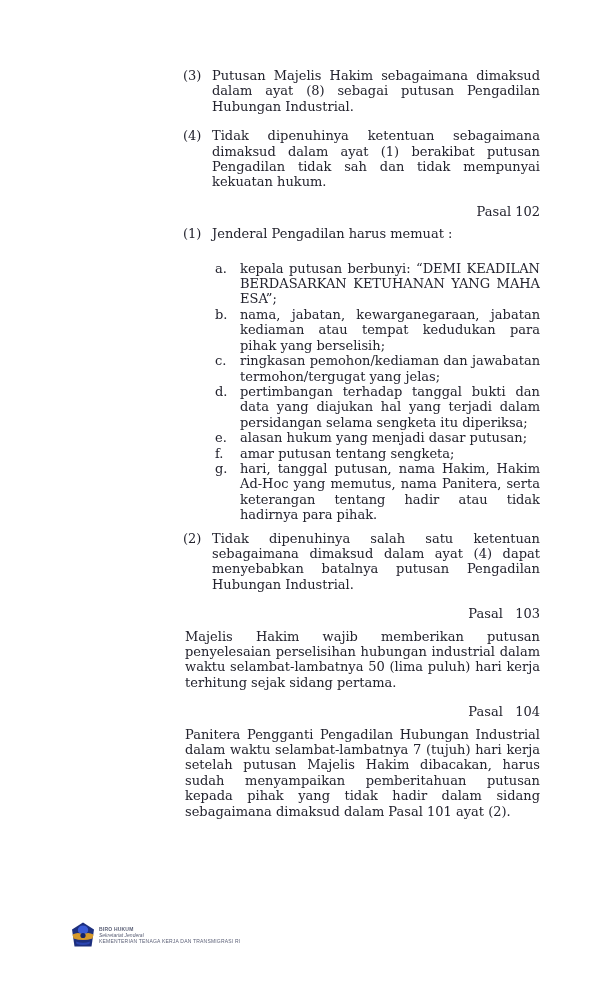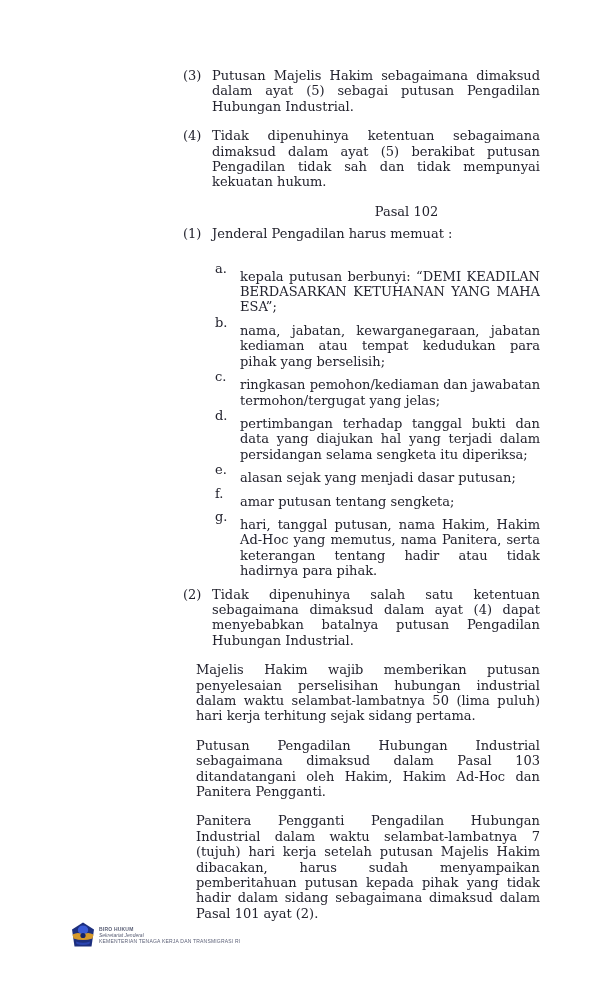--- a/index.html
+++ b/index.html
@@ -22,27 +22,27 @@
     text-align: justify;
   }
   .clause { display: flex; margin: 0 0 14px 0; }
   .clause .marker { flex: 0 0 29px; }
   .clause .ctext { flex: 1; text-align: justify; }
   .clause.tight { margin-bottom: 0; }
   .pasal-heading {
     white-space: pre;
     padding-left: 90px;
     margin: 8px 0 7px 0;
-    text-align: center;
+    text-align: right;
   }
   .points { margin: 19px 0 8px 32px; }
   .point { display: flex; }
   .point .marker { flex: 0 0 25px; }
-  .point .ptext { flex: 1; text-align: justify; margin-top: 8px; }
-  .para { margin: 0 0 14px 13px; text-align: justify; }
+  .point .ptext { flex: 1; text-align: justify; }
+  .para { margin: 0 0 14px 2px; text-align: justify; }
   .footer {
     position: absolute;
     left: 71px;
     top: 922px;
     display: flex;
     align-items: flex-start;
     gap: 4px;
   }
   .footer-logo { flex: 0 0 auto; }
   .footer-text {
@@ -56,26 +56,26 @@
 </style>
 </head>
 <body>
 
 <div class="page">
 
   <div class="content">
 
     <div class="clause">
       <span class="marker">(3)</span>
-      <span class="ctext">Putusan Majelis Hakim sebagaimana dimaksud dalam ayat (5) sebagai putusan Pengadilan Hubungan Industrial.</span>
+      <span class="ctext">Putusan Majelis Hakim sebagaimana dimaksud dalam ayat (8) sebagai putusan Pengadilan Hubungan Industrial.</span>
     </div>
 
     <div class="clause">
       <span class="marker">(4)</span>
-      <span class="ctext">Tidak dipenuhinya ketentuan sebagaimana dimaksud dalam ayat (5) berakibat putusan Pengadilan tidak sah dan tidak mempunyai kekuatan hukum.</span>
+      <span class="ctext">Tidak dipenuhinya ketentuan sebagaimana dimaksud dalam ayat (1) berakibat putusan Pengadilan tidak sah dan tidak mempunyai kekuatan hukum.</span>
     </div>
 
     <div class="pasal-heading">Pasal 102</div>
 
     <div class="clause tight">
       <span class="marker">(1)</span>
       <span class="ctext">Jenderal Pengadilan harus memuat :</span>
     </div>
 
     <div class="points">
@@ -90,40 +90,41 @@
       <div class="point">
         <span class="marker">c.</span>
         <span class="ptext">ringkasan pemohon/kediaman dan jawabatan termohon/tergugat yang jelas;</span>
       </div>
       <div class="point">
         <span class="marker">d.</span>
         <span class="ptext">pertimbangan terhadap tanggal bukti dan data yang diajukan hal yang terjadi dalam persidangan selama sengketa itu diperiksa;</span>
       </div>
       <div class="point">
         <span class="marker">e.</span>
-        <span class="ptext">alasan sejak yang menjadi dasar putusan;</span>
+        <span class="ptext">alasan hukum yang menjadi dasar putusan;</span>
       </div>
       <div class="point">
         <span class="marker">f.</span>
         <span class="ptext">amar putusan tentang sengketa;</span>
       </div>
       <div class="point">
         <span class="marker">g.</span>
         <span class="ptext">hari, tanggal putusan, nama Hakim, Hakim Ad-Hoc yang memutus, nama Panitera, serta keterangan tentang hadir atau tidak hadirnya para pihak.</span>
       </div>
     </div>
 
     <div class="clause">
       <span class="marker">(2)</span>
       <span class="ctext">Tidak dipenuhinya salah satu ketentuan sebagaimana dimaksud dalam ayat (4) dapat menyebabkan batalnya putusan Pengadilan Hubungan Industrial.</span>
     </div>
 
+    <div class="pasal-heading">Pasal   103</div>
     <div class="para">Majelis Hakim wajib memberikan putusan penyelesaian perselisihan hubungan industrial dalam waktu selambat-lambatnya 50 (lima puluh) hari kerja terhitung sejak sidang pertama.</div>
 
-    <div class="para">Putusan Pengadilan Hubungan Industrial sebagaimana dimaksud dalam Pasal 103 ditandatangani oleh Hakim, Hakim  Ad-Hoc dan Panitera Pengganti.</div>
+    <div class="pasal-heading">Pasal   104</div>
 
     <div class="para">Panitera Pengganti Pengadilan Hubungan Industrial dalam waktu selambat-lambatnya 7 (tujuh) hari kerja setelah putusan Majelis Hakim dibacakan, harus sudah menyampaikan pemberitahuan putusan kepada pihak yang tidak hadir dalam sidang sebagaimana dimaksud dalam Pasal 101 ayat (2).</div>
 
   </div>
 
   <div class="footer">
     <span class="footer-logo">
       <svg width="24" height="26" viewBox="0 0 24 26" xmlns="http://www.w3.org/2000/svg">
         <path d="M12 0.5 L23 7.5 L20.5 24.5 L3.5 24.5 L1 7.5 Z" fill="#1d2f7e"></path>
         <ellipse cx="12" cy="8" rx="5.2" ry="4.6" fill="#3b5bd6"></ellipse>

